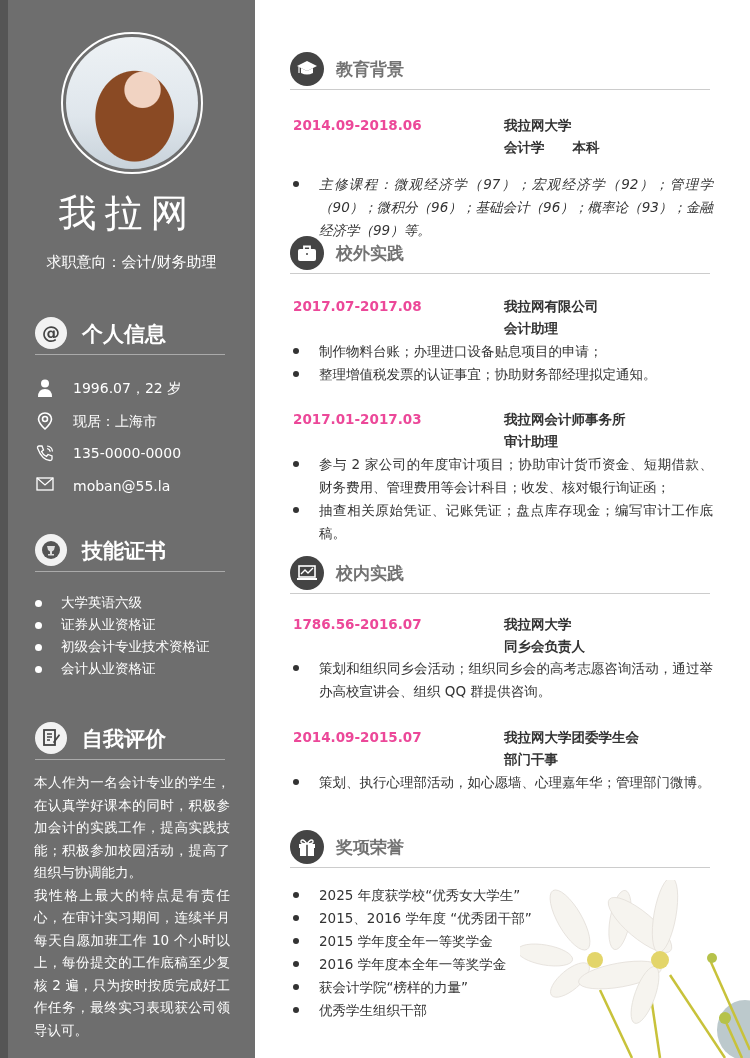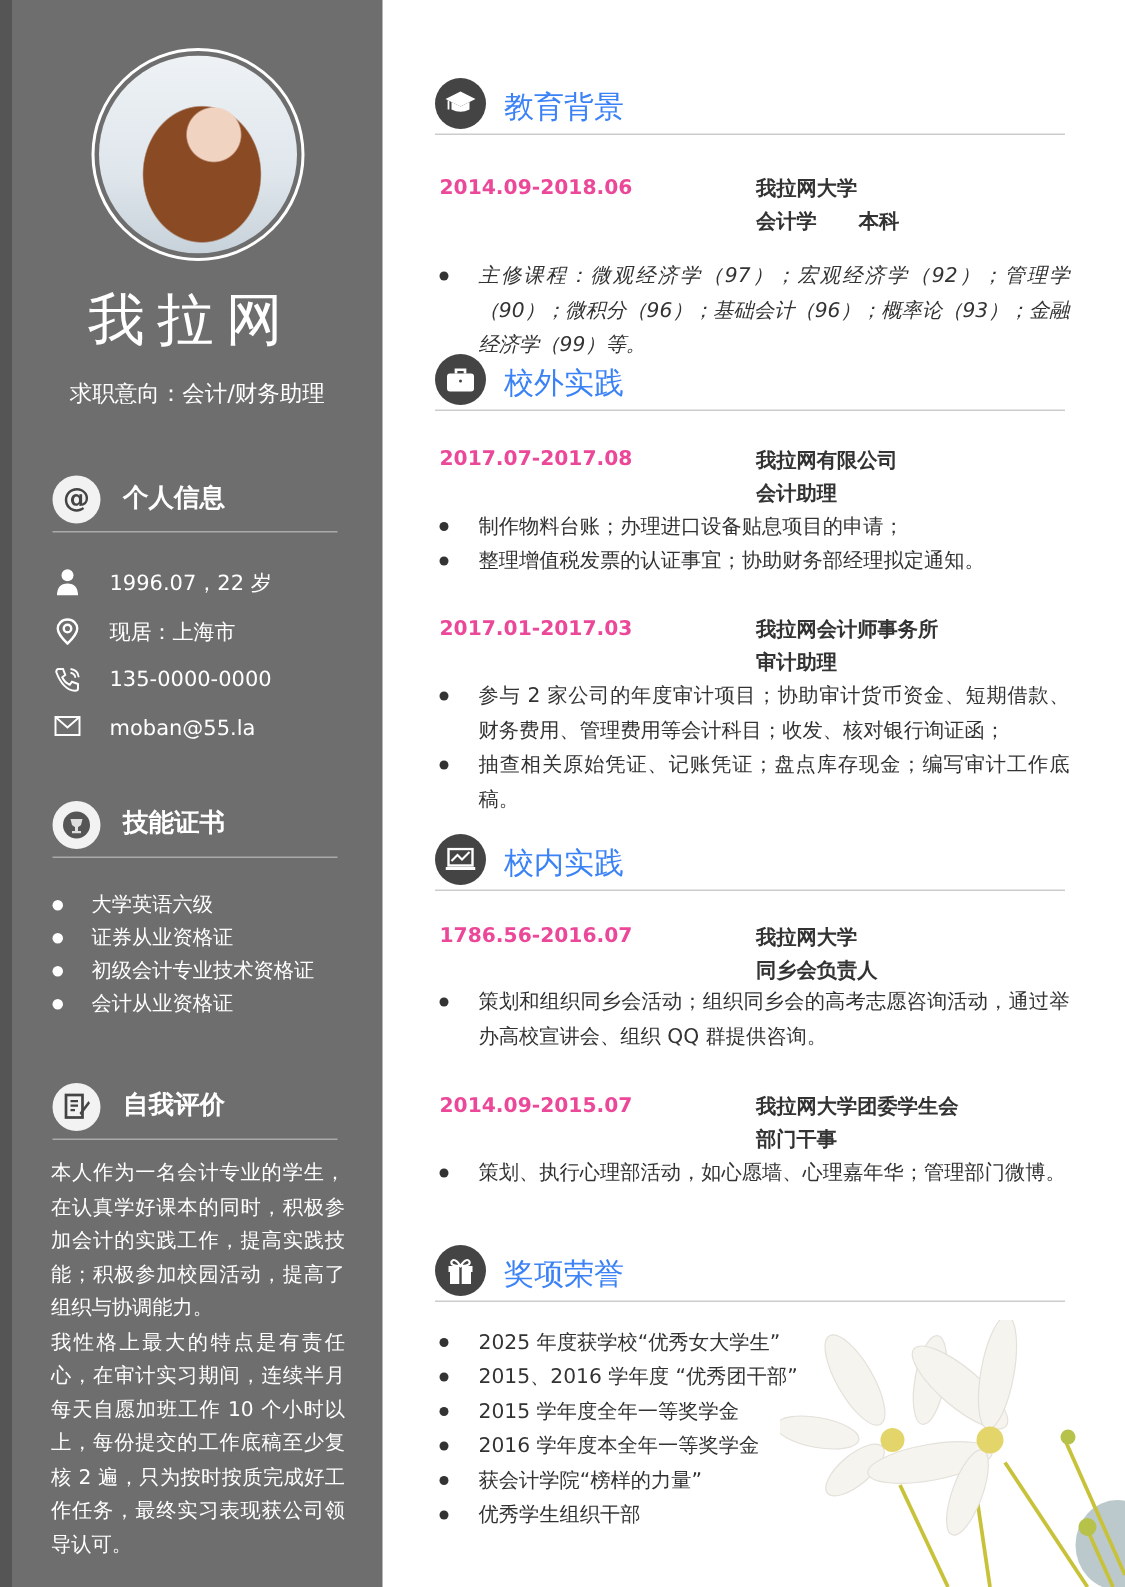--- a/index.html
+++ b/index.html
@@ -12,37 +12,37 @@
   .avatar { position:absolute; left:61px; top:32px; width:142px; height:142px; border-radius:50%; border:2px solid #fff; padding:3px; }
   .avatar .photo { width:100%; height:100%; border-radius:50%; overflow:hidden;
     background: radial-gradient(circle at 58% 40%, #f1d3c2 0 16%, transparent 17%),
                 radial-gradient(ellipse at 52% 60%, #8a4a24 0 40%, transparent 41%),
                 linear-gradient(180deg,#eef2f5 0%,#dfe6ec 60%,#c8d2da 100%); }
   .name { position:absolute; left:0; width:255px; top:188px; text-align:center; font-size:38px; letter-spacing:8px; font-weight:normal; }
   .intent { position:absolute; left:0; width:263px; top:253px; text-align:center; font-size:15px; }
 
   .s-head { position:absolute; left:35px; width:190px; height:40px; border-bottom:1px solid #aaa; }
   .s-head .icon { position:absolute; left:0; top:2px; width:32px; height:32px; border-radius:50%; background:#f2f2f2; color:#444; text-align:center; line-height:32px; font-size:18px; font-weight:bold; }
-  .s-head .title { position:absolute; left:47px; top:5px; font-size:17px; font-weight:bold; }
+  .s-head .title { position:absolute; left:47px; top:5px; font-size:21px; font-weight:bold; }
 
   .info-row { position:absolute; left:35px; height:22px; font-size:14px; }
   .info-row .ico { position:absolute; left:0; top:0; width:20px; text-align:center; font-size:15px; }
   .info-row .txt { position:absolute; left:38px; top:1px; white-space:nowrap; }
 
   .cert { position:absolute; left:35px; font-size:13.5px; }
   .cert .dot { position:absolute; left:0; top:6px; width:7px; height:7px; border-radius:50%; background:#fff; }
   .cert .txt { position:absolute; left:26px; top:0; white-space:nowrap; }
 
   .self { position:absolute; left:34px; top:771px; width:196px; font-size:13.5px; line-height:22.5px; text-align:justify; }
   .self p { margin:0; }
 
   
   .sec-head { position:absolute; left:290px; width:420px; height:42px; border-bottom:1px solid #ccc; }
   .sec-head .icon { position:absolute; left:0; top:4px; width:34px; height:34px; border-radius:50%; background:#444; color:#fff; text-align:center; line-height:34px; font-size:16px; }
-  .sec-head .title { position:absolute; left:46px; top:10px; font-size:20px; font-weight:normal; color:#3b82f6; }
+  .sec-head .title { position:absolute; left:46px; top:10px; font-size:17px; font-weight:bold; color:#737373; }
 
   .entry-date { position:absolute; left:293px; font-size:13.5px; font-weight:bold; color:#ec4899; }
   .entry-org { position:absolute; left:504px; font-size:13.5px; font-weight:bold; color:#333; white-space:nowrap; }
   .entry-role { position:absolute; left:504px; font-size:13.5px; font-weight:bold; color:#333; white-space:nowrap; }
   .entry-role .extra { margin-left:28px; }
 
   .bullet { position:absolute; left:293px; width:420px; font-size:13.5px; line-height:23px; color:#333; }
   .bullet .dot { position:absolute; left:0; top:8px; width:6px; height:6px; border-radius:50%; background:#333; }
   .bullet .txt { display:block; margin-left:26px; text-align:justify; }
 

